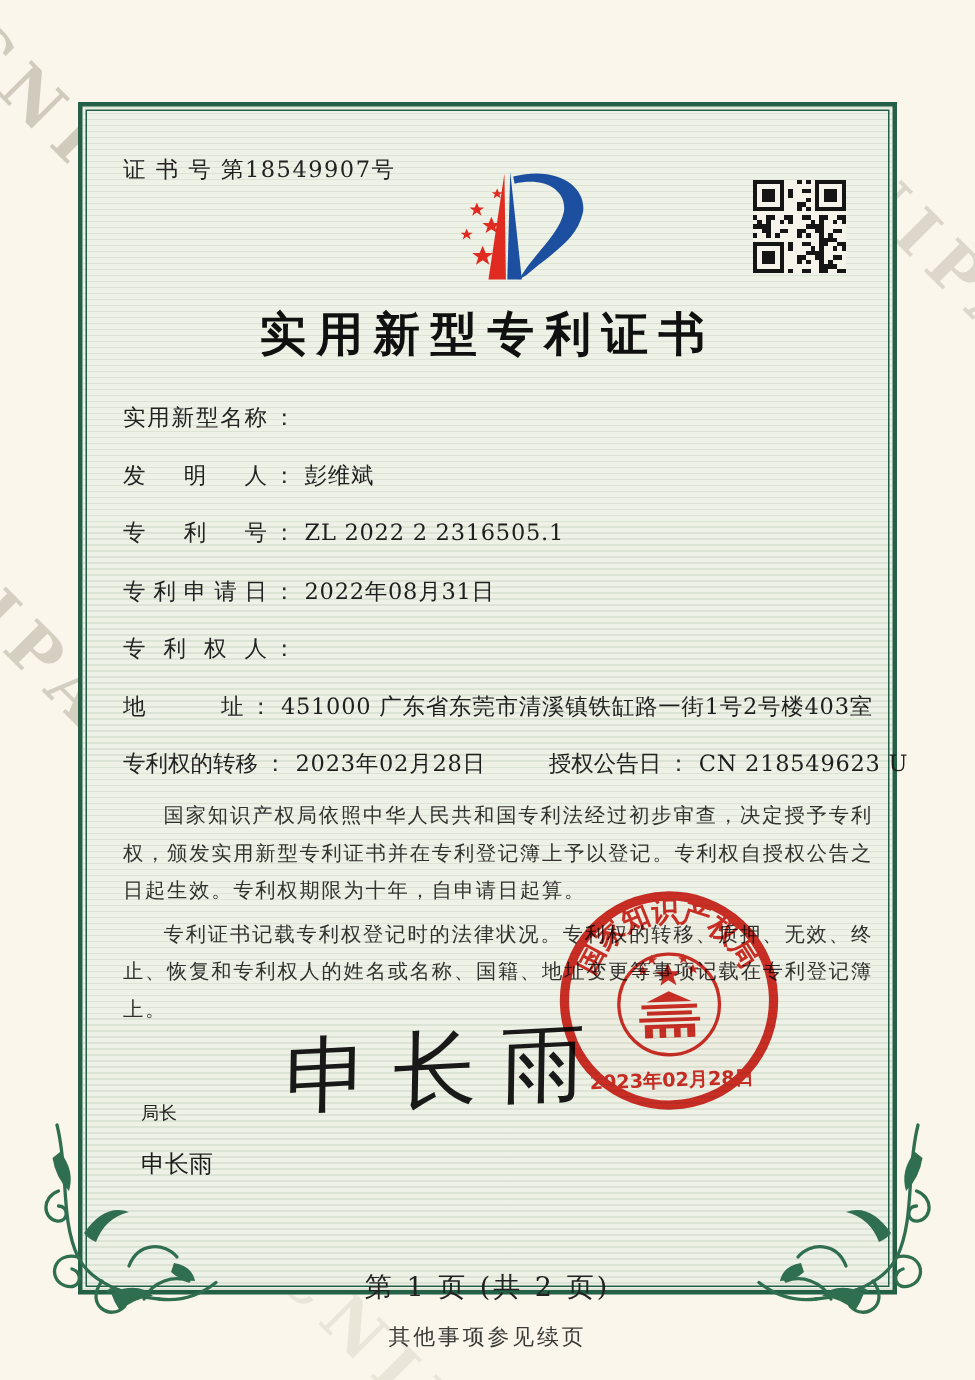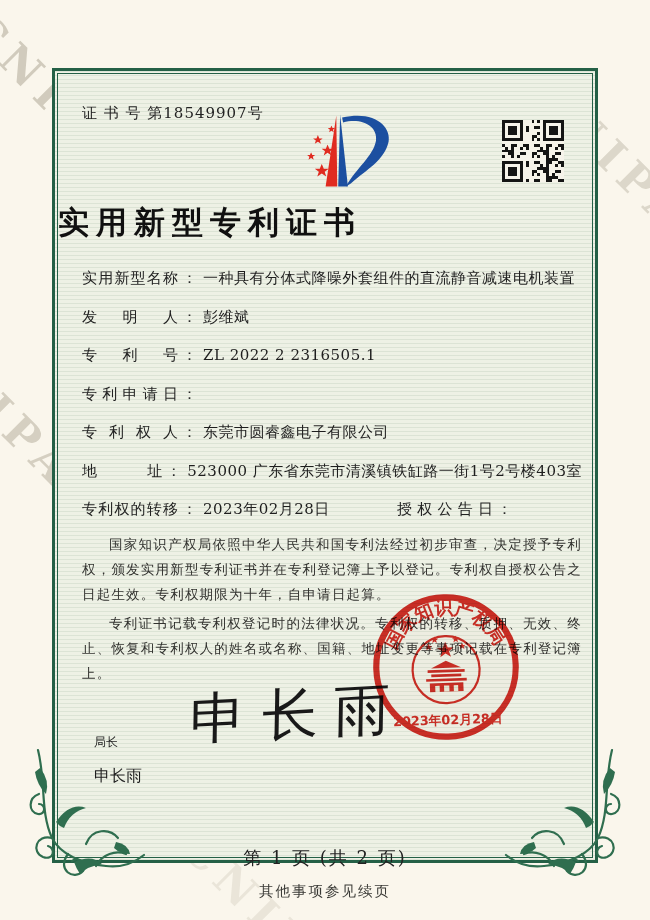--- a/index.html
+++ b/index.html
@@ -13,21 +13,21 @@
   .frame{position:absolute;left:52px;top:68px;width:546px;height:795px;z-index:1;
          border:3px solid #246046;box-sizing:border-box;
          background:
            repeating-linear-gradient(0deg, rgba(110,145,115,.14) 0 1px, transparent 1px 4px),
            #eef1e5;}
   .frame-inner{position:absolute;inset:2px;border:1px solid #246046;}
   .abs{position:absolute;}
   .cert-no{left:24px;top:30px;font-size:15px;letter-spacing:1px;color:#222;}
   .logo{left:228px;top:32px;}
   .qr{left:444px;top:46px;}
-  .title{left:0;right:0;top:128px;font-size:31px;font-weight:bold;
+  .title{left:0;right:0;top:128px;text-align:center;font-size:31px;font-weight:bold;
          letter-spacing:7px;color:#101010;}
   .rows{left:24px;top:192px;width:500px;display:flex;flex-direction:column;gap:14.5px;}
   .row{display:flex;align-items:baseline;font-size:15px;line-height:24px;white-space:nowrap;}
   .flabel{display:inline-block;width:96px;text-align:justify;text-align-last:justify;color:#222;}
   .colon{margin:0 6px 0 4px;}
   .fvalue{letter-spacing:.5px;color:#1e1e1e;}
   .flabel2{display:inline-block;width:96px;text-align:justify;text-align-last:justify;
            margin-left:42px;color:#222;}
   .paras{left:24px;top:458px;width:500px;font-size:13.5px;line-height:1.85;
          text-align:justify;color:#31312e;letter-spacing:1.2px;}
@@ -202,52 +202,52 @@
           </g>
         </svg>
       </div>
 
       <div class="abs title">实用新型专利证书</div>
 
       <div class="abs rows">
         <div class="row">
           <span class="flabel">实用新型名称</span>
             <span class="colon">：</span>
-            <span class="fvalue">一种具有分体式降噪外套组件的直流静音减速电机装置</span>
         </div>
         <div class="row">
           <span class="flabel">发明人</span>
             <span class="colon">：</span>
             <span class="fvalue">彭维斌</span>
         </div>
         <div class="row">
           <span class="flabel">专利号</span>
             <span class="colon">：</span>
             <span class="fvalue">ZL 2022 2 2316505.1</span>
         </div>
         <div class="row">
           <span class="flabel">专利申请日</span>
             <span class="colon">：</span>
+            <span class="fvalue">2022年08月31日</span>
         </div>
         <div class="row">
           <span class="flabel">专利权人</span>
             <span class="colon">：</span>
-            <span class="fvalue">东莞市圆睿鑫电子有限公司</span>
         </div>
         <div class="row">
           <span class="flabel">地址</span>
             <span class="colon">：</span>
-            <span class="fvalue">523000 广东省东莞市清溪镇铁缸路一街1号2号楼403室</span>
+            <span class="fvalue">451000 广东省东莞市清溪镇铁缸路一街1号2号楼403室</span>
         </div>
         <div class="row">
           <span class="flabel">专利权的转移</span>
             <span class="colon">：</span>
             <span class="fvalue" style="width:152px">2023年02月28日</span>
           <span class="flabel2">授权公告日</span>
             <span class="colon">：</span>
+            <span class="fvalue">CN 218549623 U</span>
         </div>
       </div>
 
       <div class="abs paras">
         <p>国家知识产权局依照中华人民共和国专利法经过初步审查，决定授予专利权，颁发实用新型专利证书并在专利登记簿上予以登记。专利权自授权公告之日起生效。专利权期限为十年，自申请日起算。</p>
         <p>专利证书记载专利权登记时的法律状况。专利权的转移、质押、无效、终止、恢复和专利权人的姓名或名称、国籍、地址变更等事项记载在专利登记簿上。</p>
       </div>
 
       <div class="abs sig-title">局长</div>
       <div class="abs sig-name">申长雨</div>

